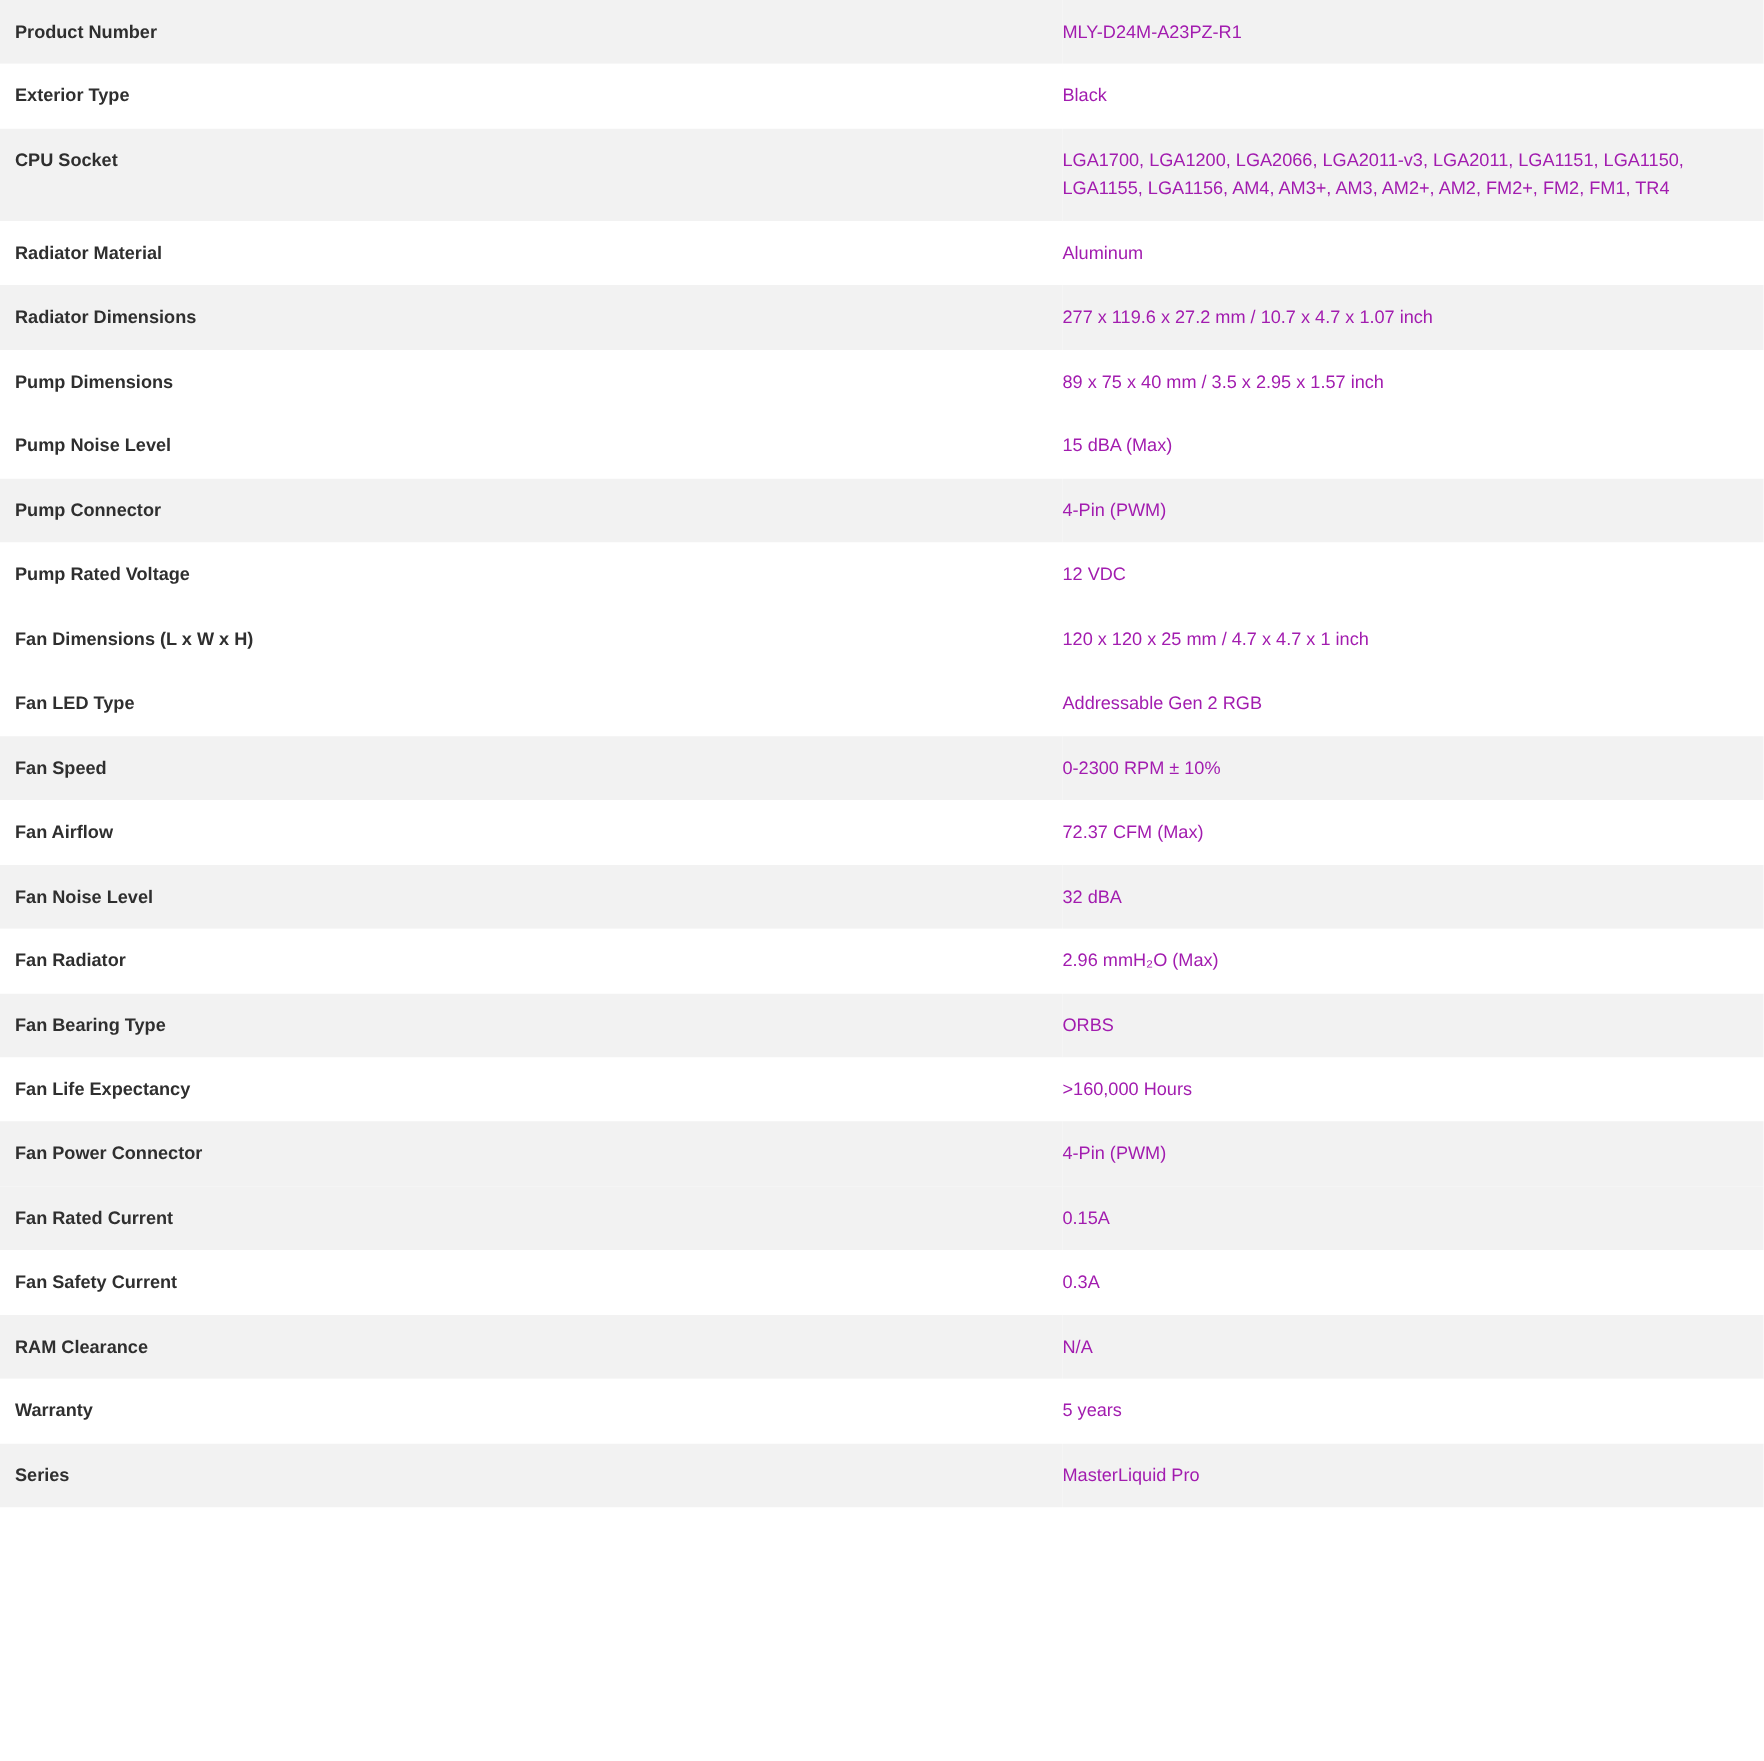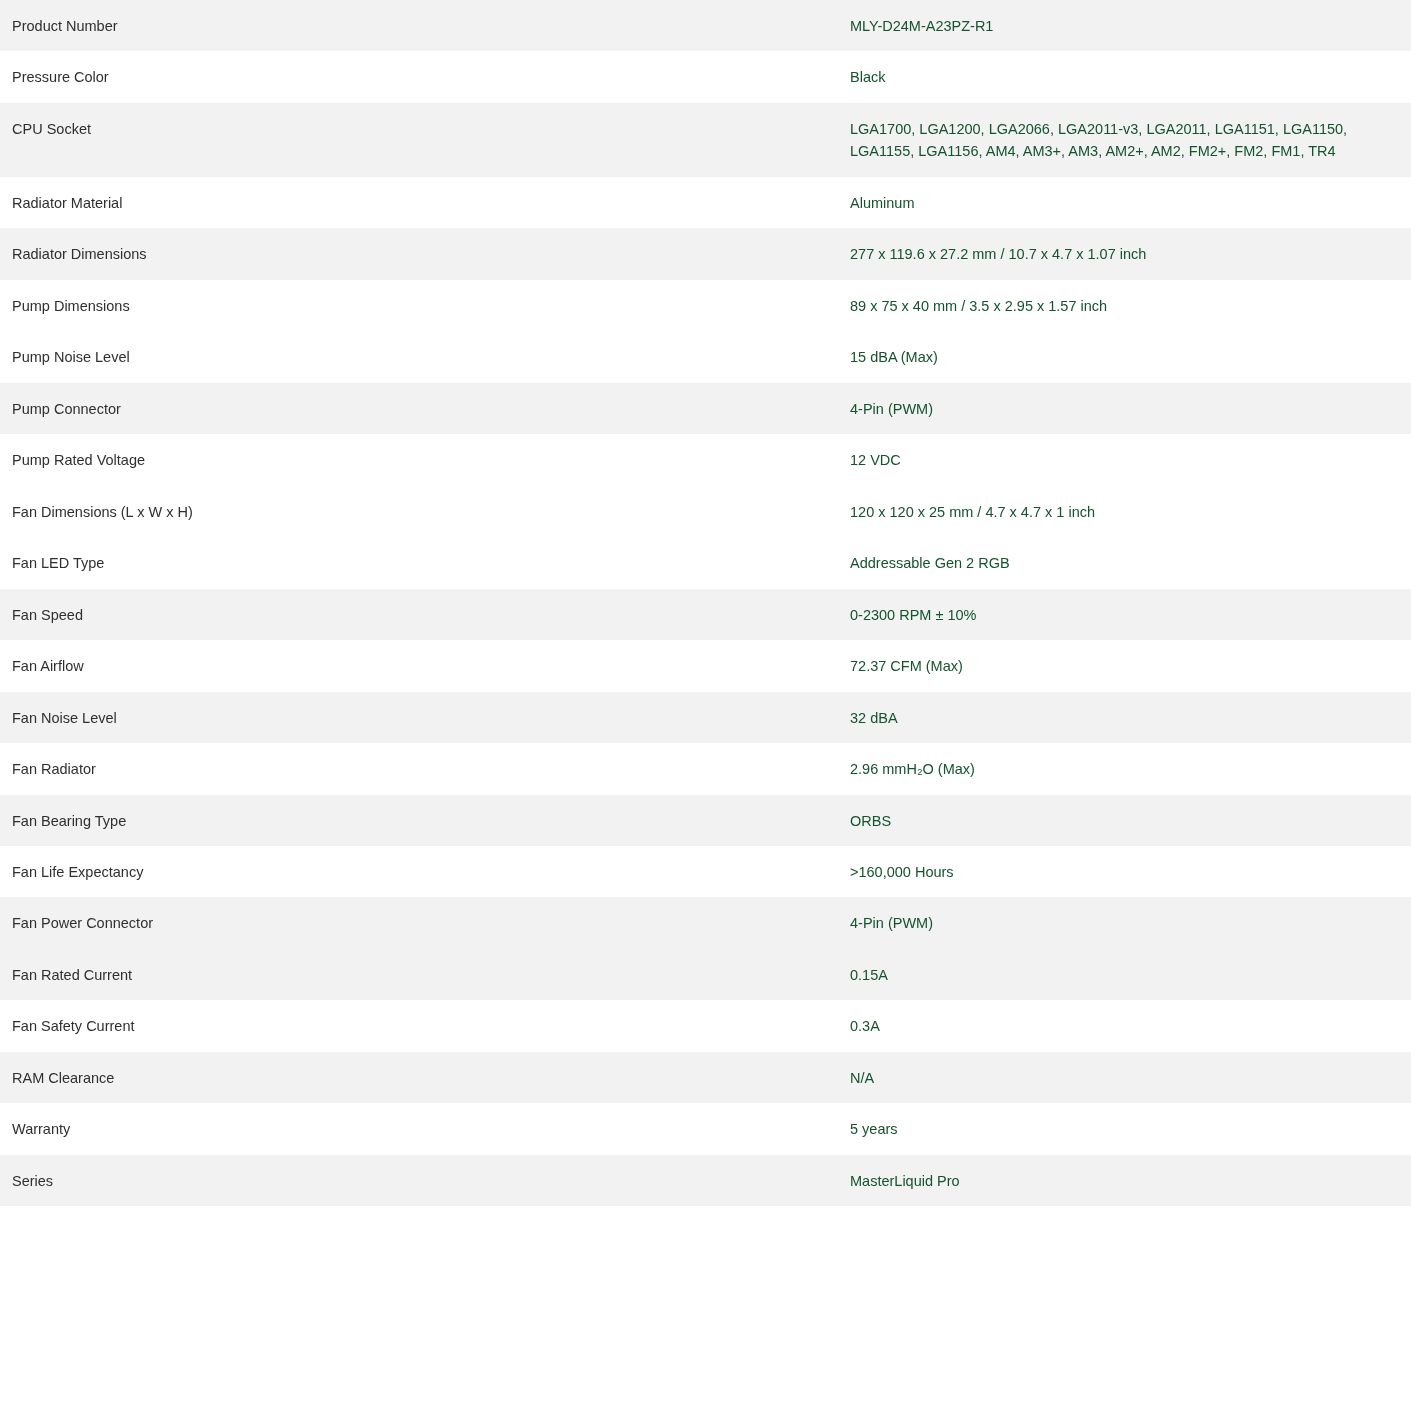--- a/index.html
+++ b/index.html
@@ -26,43 +26,43 @@
   .spec-table td {
     vertical-align: top;
     padding: 15px 0 14px 0;
     font-size: 14.5px;
     line-height: 1.55;
   }
   .spec-table td.spec-label {
     width: 850px;
     padding-left: 12px;
     padding-right: 14px;
-    font-weight: normal;
+    font-weight: bold;
     color: #2f2f2f;
     box-sizing: border-box;
   }
   .spec-table td.spec-value {
     width: 561px;
     padding-right: 60px;
-    color: #14532d;
+    color: #a21caf;
     font-weight: normal;
     box-sizing: border-box;
   }
 </style>
 </head>
 <body>
 
 <table class="spec-table">
   <tbody>
       <tr class="even-row">
         <td class="spec-label">Product Number</td>
         <td class="spec-value">MLY-D24M-A23PZ-R1</td>
       </tr>
       <tr class="odd-row">
-        <td class="spec-label">Pressure Color</td>
+        <td class="spec-label">Exterior Type</td>
         <td class="spec-value">Black</td>
       </tr>
       <tr class="even-row">
         <td class="spec-label">CPU Socket</td>
         <td class="spec-value">LGA1700, LGA1200, LGA2066, LGA2011-v3, LGA2011, LGA1151, LGA1150, LGA1155, LGA1156, AM4, AM3+, AM3, AM2+, AM2, FM2+, FM2, FM1, TR4</td>
       </tr>
       <tr class="odd-row">
         <td class="spec-label">Radiator Material</td>
         <td class="spec-value">Aluminum</td>
       </tr>

